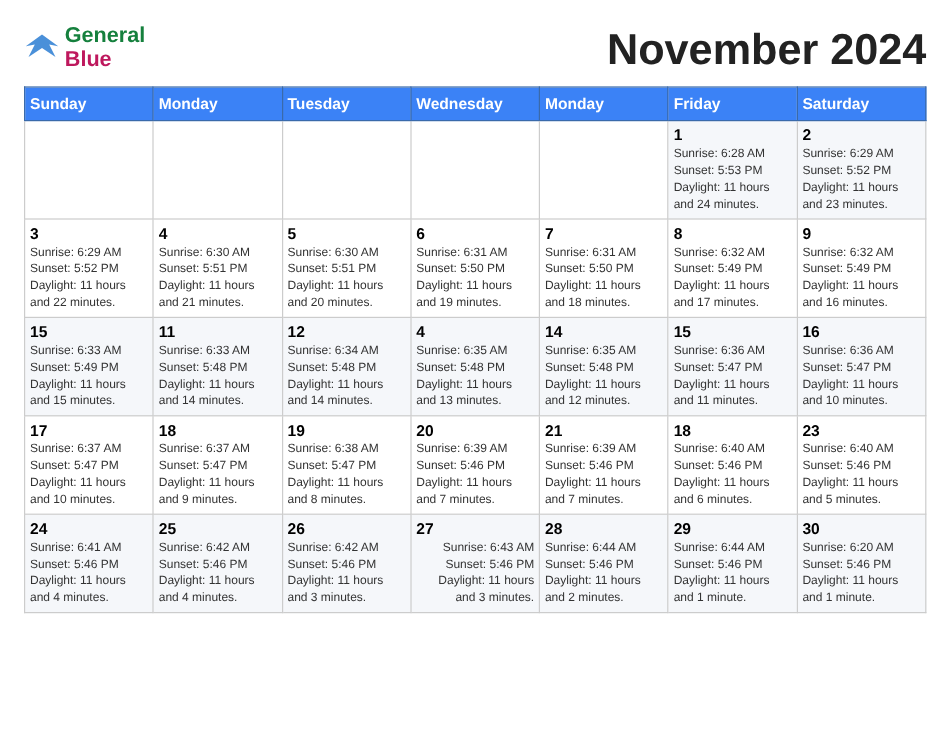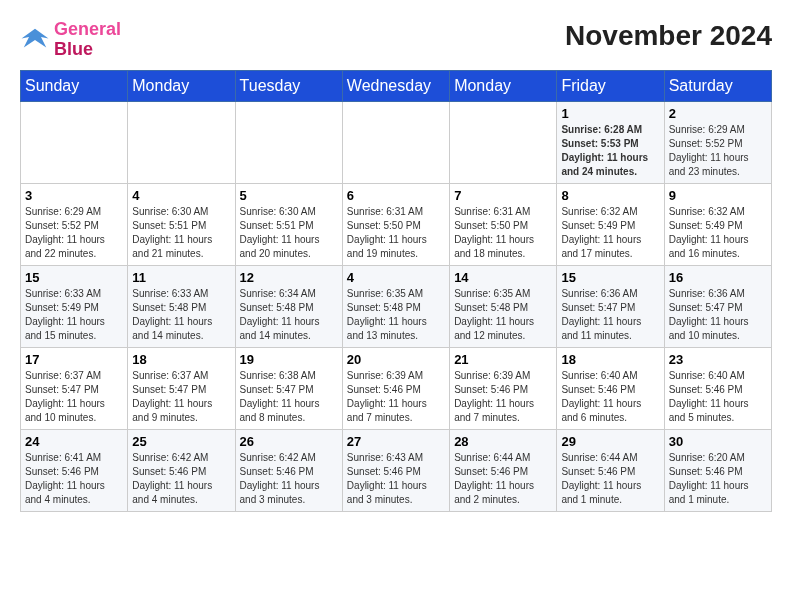--- a/index.html
+++ b/index.html
@@ -21,50 +21,50 @@
       align-items: center;
       gap: 4px;
     }
     .logo-text {
       font-size: 18px;
       font-weight: bold;
       color: #1a1a1a;
       line-height: 1.1;
     }
     .logo-text span {
-      color: #ec4899;
+      color: #15803d;
     }
     .logo-bird {
       width: 30px;
       height: 30px;
     }
     .title-block {
       text-align: right;
     }
     .month-title {
-      font-size: 28px;
+      font-size: 36px;
       font-weight: bold;
       color: #222;
     }
     .location {
       font-size: 16px;
       color: #444;
     }
     table {
       width: 100%;
       border-collapse: collapse;
       font-size: 11px;
     }
     thead tr th {
-      background-color: #1d4ed8;
+      background-color: #3b82f6;
       color: #fff;
       padding: 6px 4px;
       text-align: left;
-      font-size: 16px;
-      font-weight: normal;
+      font-size: 13px;
+      font-weight: bold;
       border: 1px solid #3a6aaa;
     }
     tbody tr td {
       border: 1px solid #ccc;
       vertical-align: top;
       padding: 4px;
       height: 80px;
       width: 107px;
       background: #fff;
     }
@@ -118,21 +118,21 @@
   </thead>
   <tbody id="calendar-body">
   <tr>
         <td class="empty"></td>
         <td class="empty"></td>
         <td class="empty"></td>
         <td class="empty"></td>
         <td class="empty"></td>
         <td>
           <span class="day-num">1</span>
-          <div class="day-info" style="white-space: pre-line; font-weight: bold;">Sunrise: 6:28 AM
+          <div class="day-info" style="white-space: pre-line;">Sunrise: 6:28 AM
 Sunset: 5:53 PM
 Daylight: 11 hours and 24 minutes.</div>
         </td>
         <td>
           <span class="day-num">2</span>
           <div class="day-info" style="white-space: pre-line;">Sunrise: 6:29 AM
 Sunset: 5:52 PM
 Daylight: 11 hours and 23 minutes.</div>
         </td>
       </tr>
@@ -282,21 +282,21 @@
 Daylight: 11 hours and 4 minutes.</div>
         </td>
         <td>
           <span class="day-num">26</span>
           <div class="day-info" style="white-space: pre-line;">Sunrise: 6:42 AM
 Sunset: 5:46 PM
 Daylight: 11 hours and 3 minutes.</div>
         </td>
         <td>
           <span class="day-num">27</span>
-          <div class="day-info" style="white-space: pre-line;">Sunrise: 6:43 AM
+          <div class="day-info" style="white-space: pre-line; text-align: right;">Sunrise: 6:43 AM
 Sunset: 5:46 PM
 Daylight: 11 hours and 3 minutes.</div>
         </td>
         <td>
           <span class="day-num">28</span>
           <div class="day-info" style="white-space: pre-line;">Sunrise: 6:44 AM
 Sunset: 5:46 PM
 Daylight: 11 hours and 2 minutes.</div>
         </td>
         <td>

